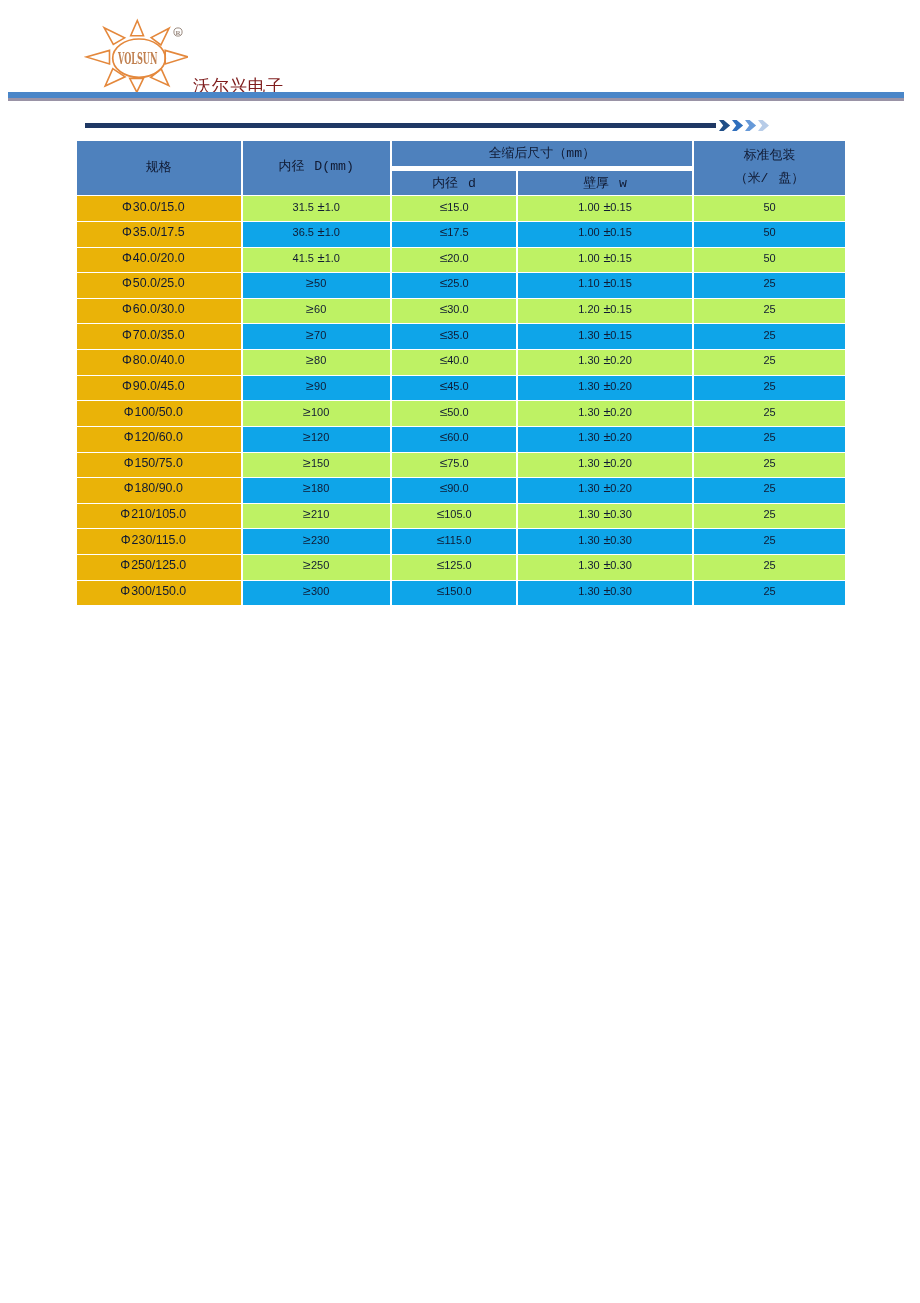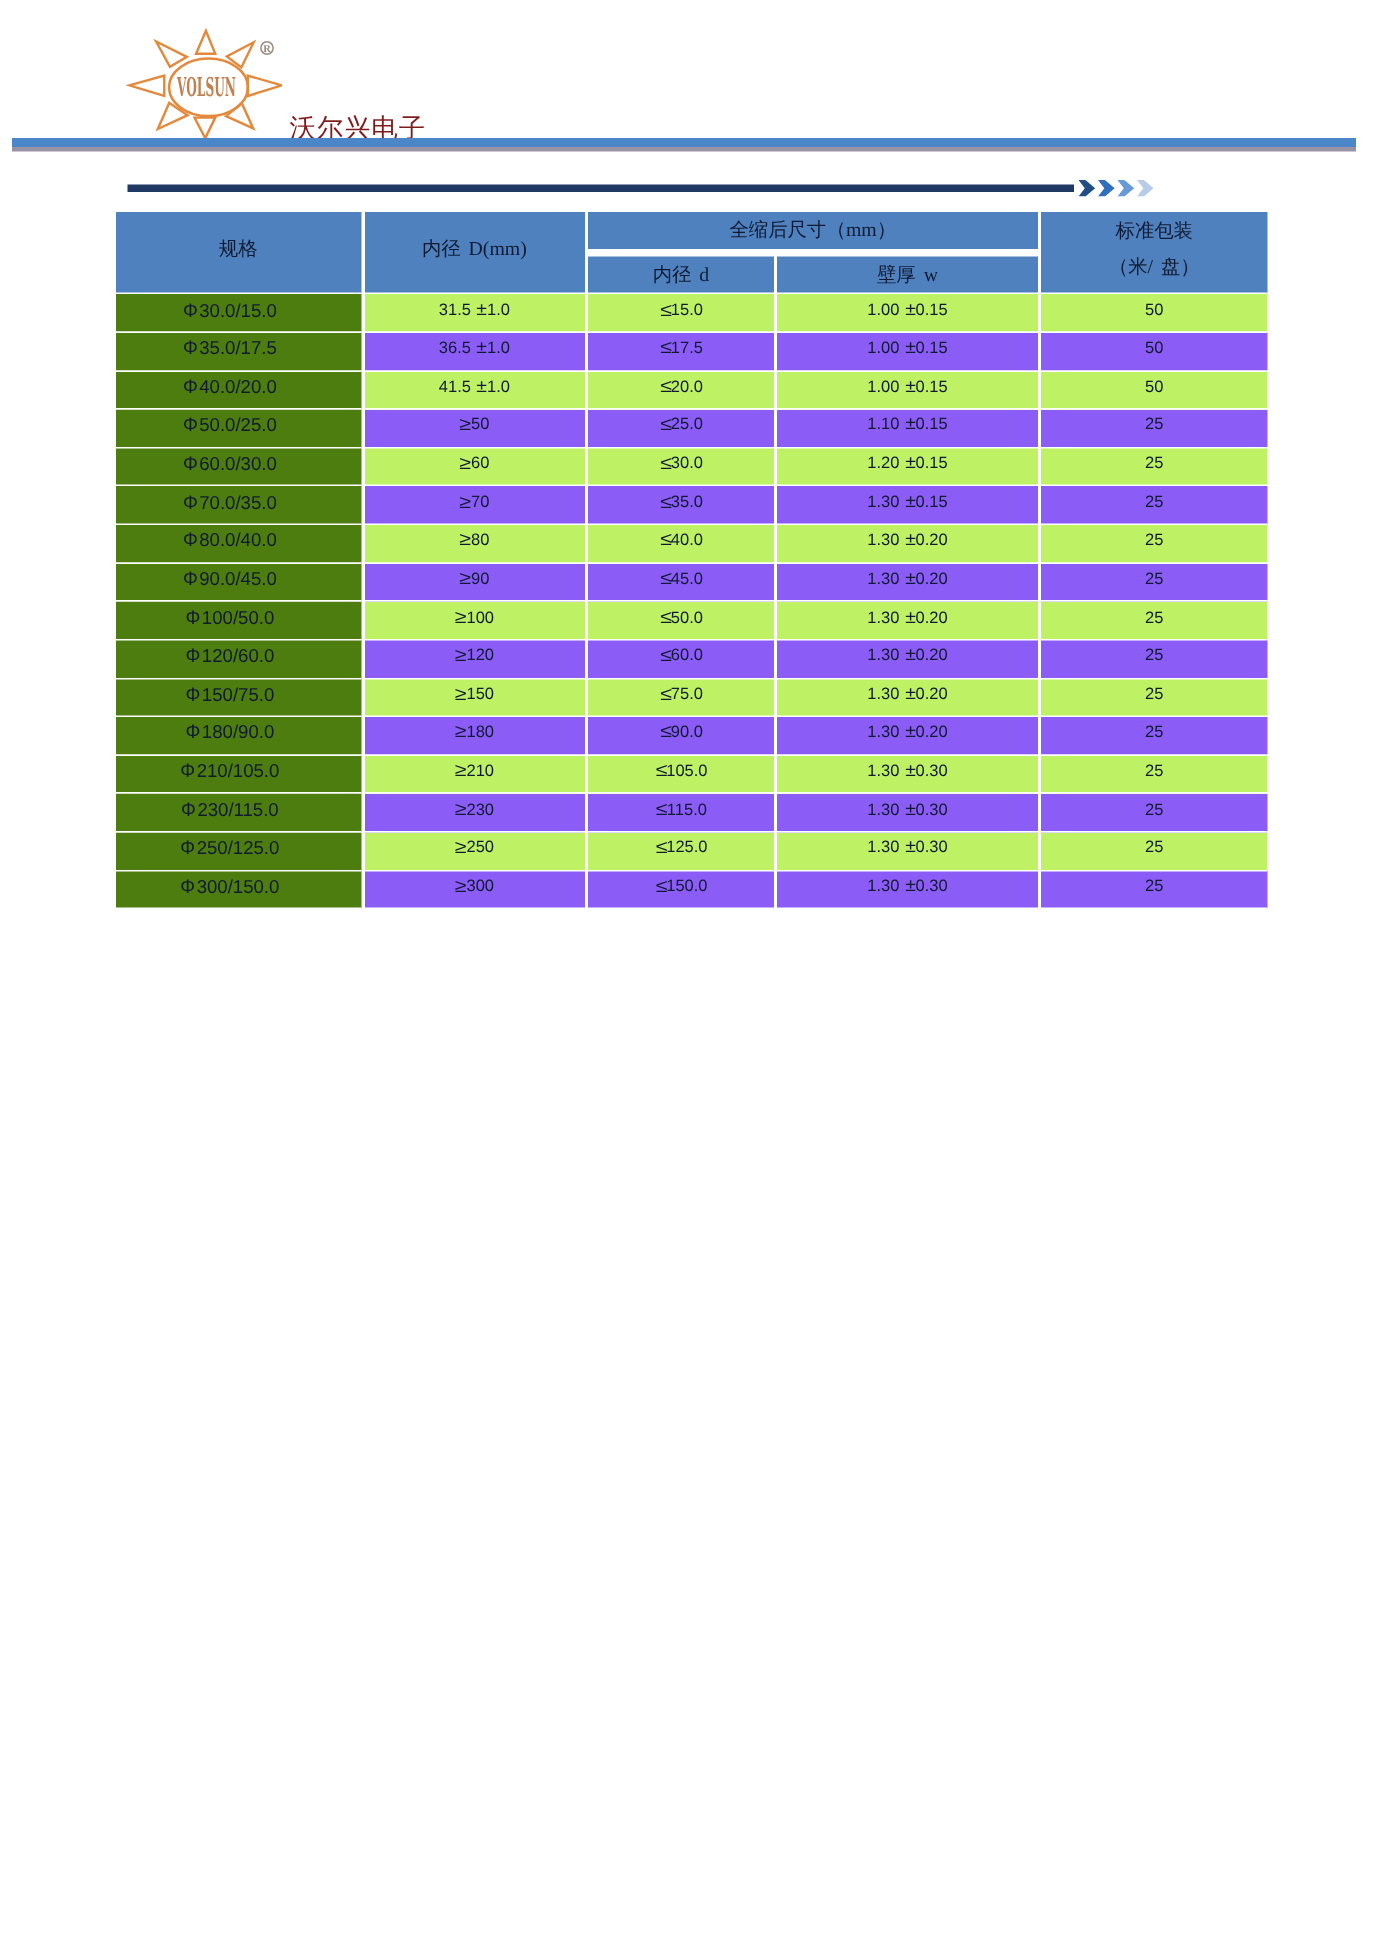--- a/index.html
+++ b/index.html
@@ -19,27 +19,27 @@
   .divider .bar{position:absolute;left:0;top:3px;width:631px;height:5px;background:#1f3864;}
   .divider .chevrons{position:absolute;left:634.4px;top:0.2px;}
 
   
   table.spec{position:absolute;left:75px;top:140px;border-collapse:collapse;width:770px;table-layout:fixed;}
   table.spec td{padding:0;text-align:center;vertical-align:middle;color:#101a33;
                 border-left:2px solid #ffffff;border-right:2px solid #ffffff;
                 border-top:1px solid #ffffff;border-bottom:1px solid #ffffff;
                 background-clip:padding-box;}
   .hdr{background:#4e81bd;font-size:12.9px;font-family:"DejaVu Serif",serif;line-height:23.6px;}
-  .hdr .lat{font-family:Liberation Serif, serif;font-size:13.2px;word-spacing:2px;}
+  .hdr .lat{font-family:Liberation Mono, monospace;font-size:13.2px;word-spacing:2px;}
   .cjk{display:inline-block;transform:scale(1.3,1.12);transform-origin:center;margin:0 0.6px 0 1.2px;}
   .pm{display:inline-block;transform:scale(1.18,1.1);transform-origin:center;margin:0 0.8px;}
   .phi{display:inline-block;transform:scale(1.0,1.05);transform-origin:center;margin-right:1px;}
-  .c1{background:#4d7c0f;font-size:12.4px;padding-right:11px;}
+  .c1{background:#eab308;font-size:12.4px;padding-right:11px;}
   .even{background:#bef264;font-size:11px;}
-  .odd{background:#8b5cf6;font-size:11px;}
+  .odd{background:#0ea5e9;font-size:11px;}
   tr.drow{height:25.625px;}
   tr.drow td{padding-bottom:4px;line-height:12px;}
   tr.drow td.c1{padding-right:11px;}
   .hrow1{height:25.8px;}
   .hrow2{height:27.7px;}
   .hrow1 td.split{border-bottom:5.6px solid #ffffff;}
   .hrow1 td[rowspan]{padding-bottom:3px;}
   .hrow2 td{line-height:21.6px;margin-top:36px;}
 </style>
 </head>

